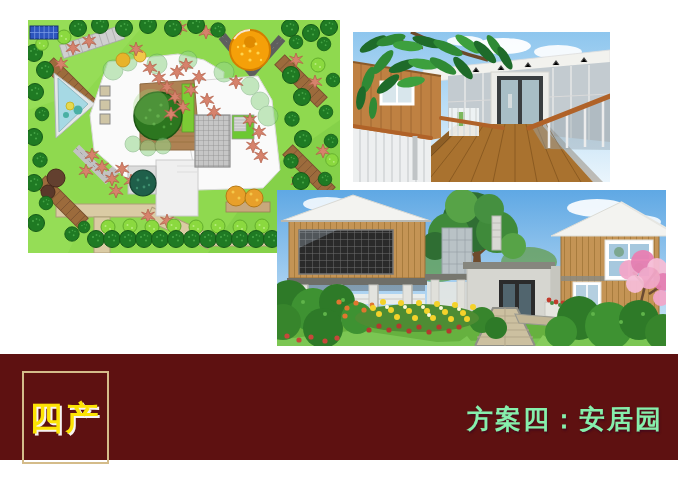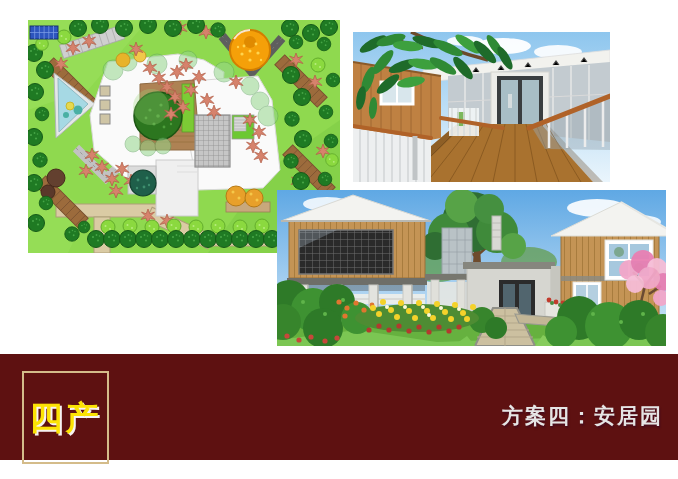--- a/index.html
+++ b/index.html
@@ -10,21 +10,21 @@
   .fig-siteplan{left:28px;top:20px;width:312px;height:233px;z-index:1;}
   .fig-terrace{left:353px;top:32px;width:257px;height:150px;z-index:1;}
   .fig-building{left:277px;top:190px;width:389px;height:156px;z-index:2;}
   .banner{position:absolute;left:0;top:354px;width:678px;height:106px;background:#5E1111;z-index:3;}
   .badge{position:absolute;left:22px;top:17px;width:83px;height:89px;
          border:2px solid #D4BC8A;display:flex;flex-direction:column;
          align-items:center;justify-content:center;}
   .badge-line{color:#FCE303;font-size:33px;font-weight:bold;line-height:42px;
          letter-spacing:3px;white-space:nowrap;
          text-shadow:2px 2px 0 rgba(255,255,255,0.95);}
-  .banner-title{position:absolute;right:15px;top:48px;color:#e5e5e5;font-size:21px;
+  .banner-title{position:absolute;right:15px;top:48px;color:#86efac;font-size:26px;
          font-weight:bold;letter-spacing:2px;white-space:nowrap;
          text-shadow:1px 2px 2px rgba(40,0,40,0.45);}
 </style>
 </head>
 <body>
 
 <div class="slide">
 
   <div class="fig fig-siteplan">
   <svg width="312" height="233" viewBox="0 0 312 233" xmlns="http://www.w3.org/2000/svg">

